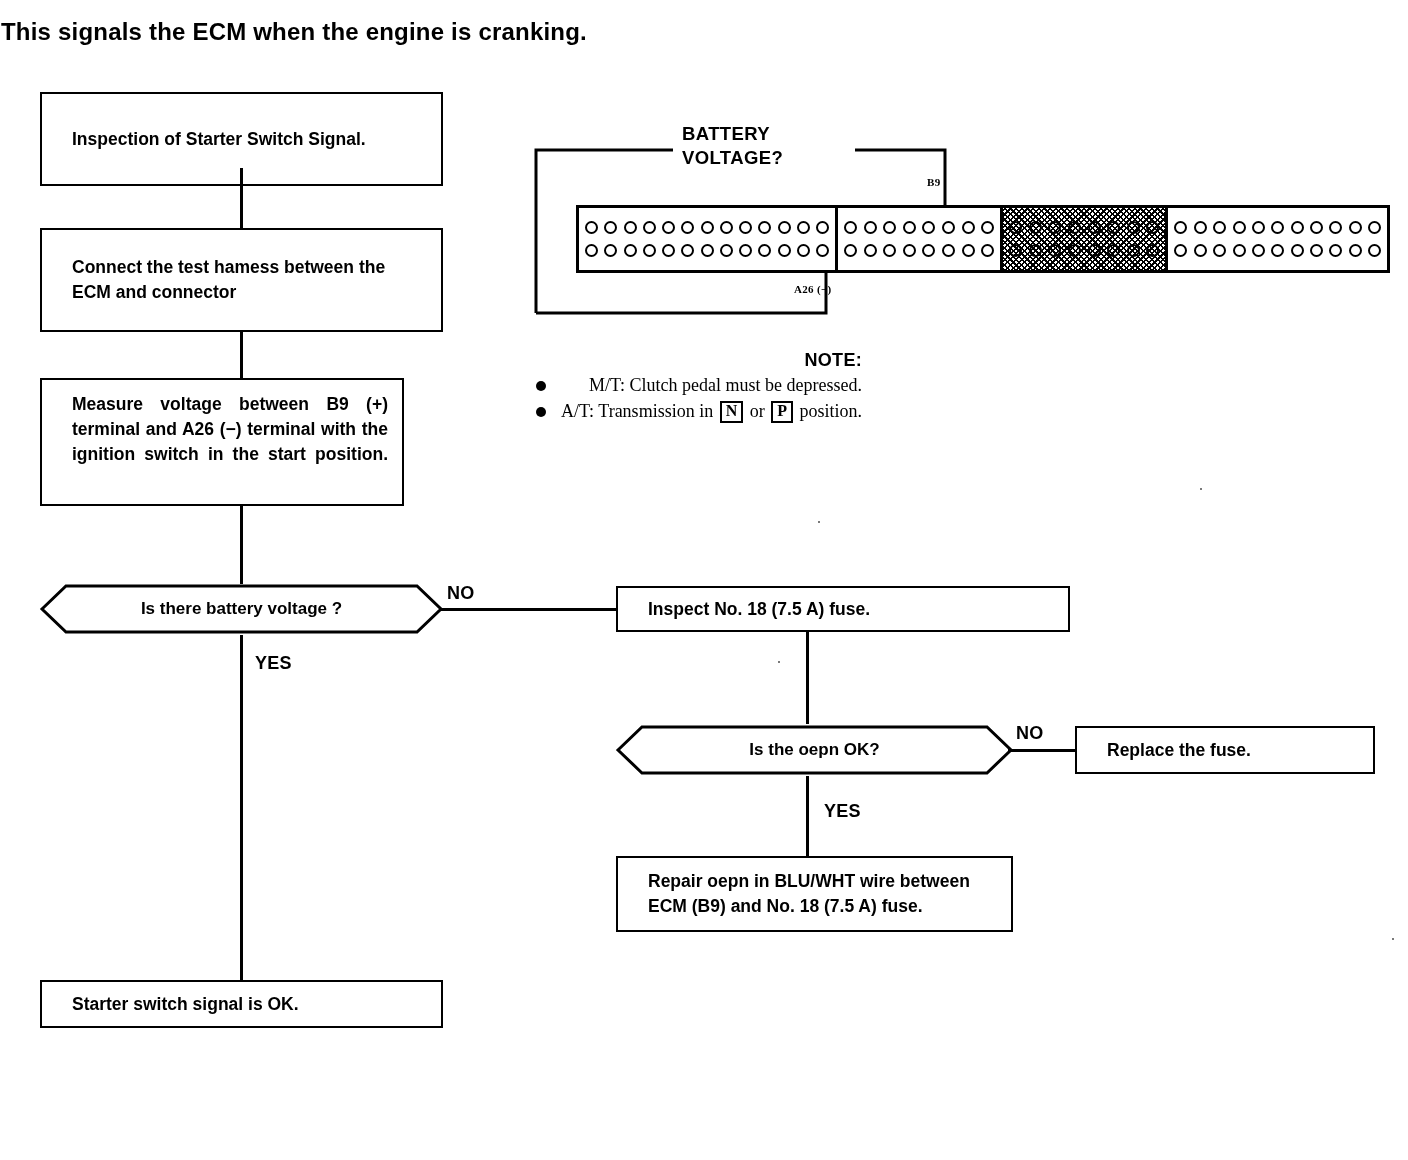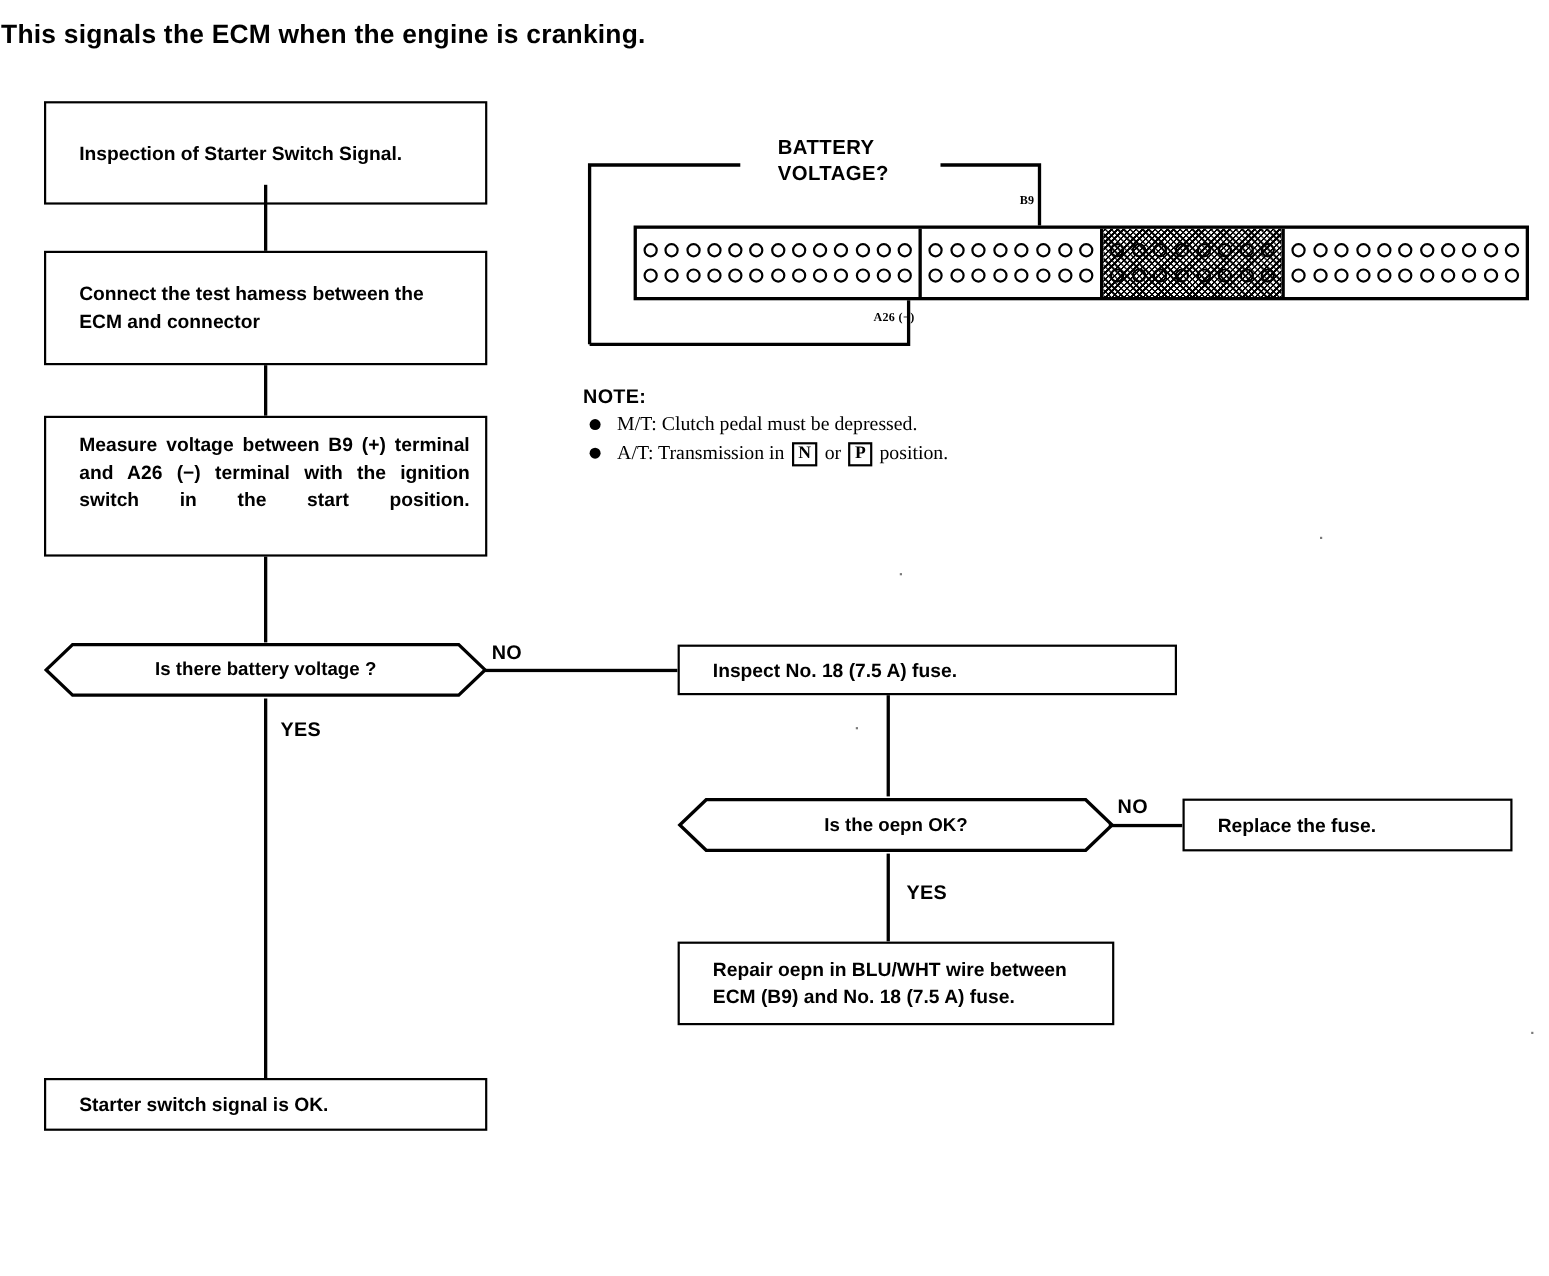--- a/index.html
+++ b/index.html
@@ -116,40 +116,41 @@
   #leader-svg {
     left: 520px;
     top: 120px;
     width: 480px;
     height: 210px;
     overflow: visible;
   }
   #leader-svg line, #leader-svg polyline { stroke: #000; fill: none; }
 
   .bv-label {
-    left: 707px;
+    left: 682px;
     top: 122px;
     font-size: 18.5px;
     font-weight: bold;
     line-height: 1.28;
     letter-spacing: 0.4px;
   }
   .pin-tag {
     font-size: 11px;
     font-weight: bold;
     letter-spacing: 0.3px;
     font-family: Liberation Serif, serif;
   }
 
   
   #note-block {
     left: 530px;
     top: 348px;
     font-size: 18px;
     line-height: 1.36;
+    text-align: right;
   }
   #note-block .note-title {
     font-weight: bold;
     letter-spacing: 0.3px;
     margin-bottom: 1px;
   }
   #note-block ul {
     list-style: none;
     margin: 0;
     padding: 0;
@@ -191,21 +192,21 @@
 <div class="abs pbox" style="left:40px; top:92px; width:403px; height:94px;">
   <div class="ptext">Inspection of Starter Switch Signal.</div>
 </div>
 <div class="abs vline" style="left:240px; top:168px; height:68px;"></div>
 
 <div class="abs pbox" style="left:40px; top:228px; width:403px; height:104px;">
   <div class="ptext">Connect the test hamess between the ECM and connector</div>
 </div>
 <div class="abs vline" style="left:240px; top:332px; height:46px;"></div>
 
-<div class="abs pbox just" style="left:40px; top:378px; width:403px; height:128px;">
+<div class="abs pbox just" style="left:40px; top:378px; width:364px; height:128px;">
   <div class="ptext">Measure voltage between B9 (+) terminal and A26 (−) terminal with the ignition switch in the start position.</div>
 </div>
 <div class="abs vline" style="left:240px; top:506px; height:78px;"></div>
 
 <div class="hexwrap" style="left:40px; top:583px; width:403px; height:52px;">
   <svg width="403" height="52" viewBox="0 0 403 52">
     <polygon points="2,26 26,3 377,3 401,26 377,49 26,49" fill="#ffffff" stroke="#000000" stroke-width="3"></polygon>
   </svg>
   <div class="hexlabel">Is there battery voltage ?</div>
 </div>

